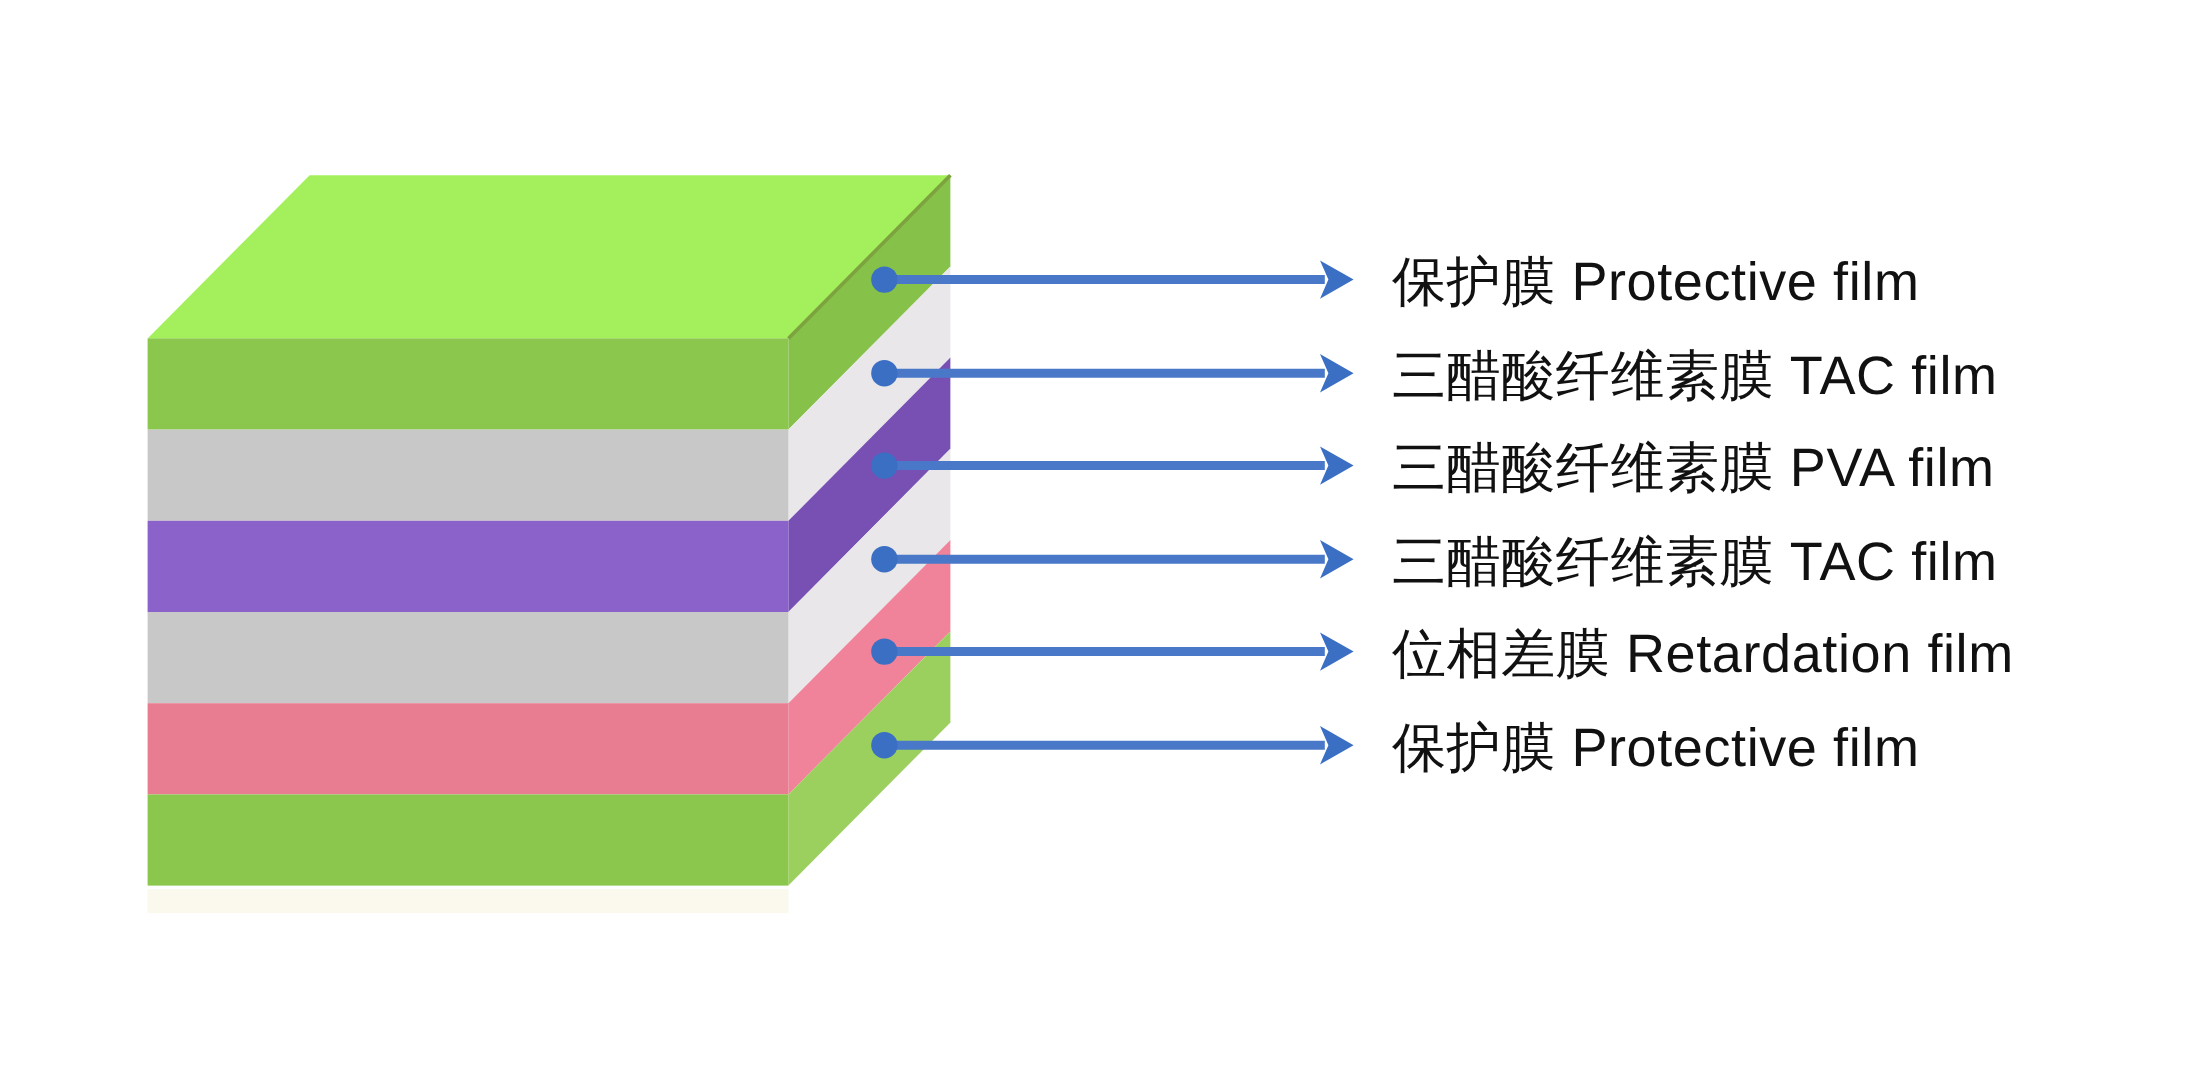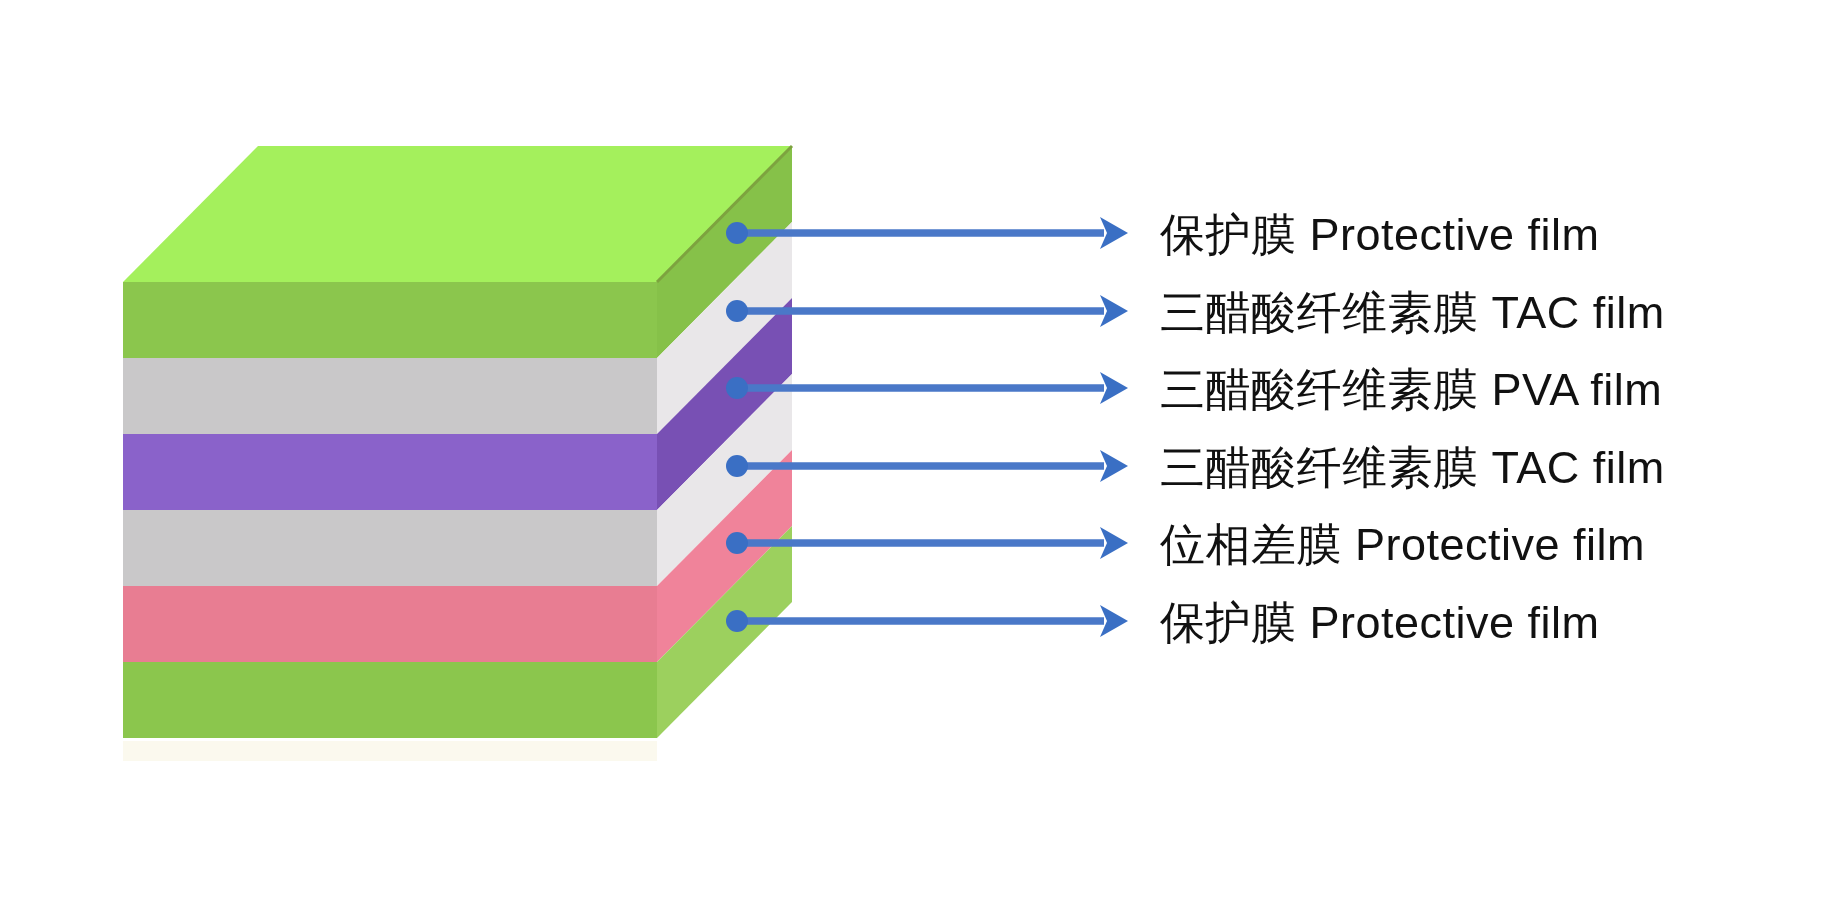--- a/index.html
+++ b/index.html
@@ -87,16 +87,16 @@
       <path d="M1100,450 L1128,466 L1100,482 L1107,466 Z"></path>
       <path d="M1100,527 L1128,543 L1100,559 L1107,543 Z"></path>
       <path d="M1100,605 L1128,621 L1100,637 L1107,621 Z"></path>
     </g>
   </svg>
 
   <div class="layer-label lbl-1" style="color: rgb(17, 17, 17);">保护膜 Protective film</div>
   <div class="layer-label lbl-2" style="color: rgb(17, 17, 17);">三醋酸纤维素膜 TAC film</div>
   <div class="layer-label lbl-3" style="color: rgb(17, 17, 17);">三醋酸纤维素膜 PVA film</div>
   <div class="layer-label lbl-4" style="color: rgb(17, 17, 17);">三醋酸纤维素膜 TAC film</div>
-  <div class="layer-label lbl-5" style="color: rgb(17, 17, 17);">位相差膜 Protective film</div>
+  <div class="layer-label lbl-5" style="color: rgb(17, 17, 17);">位相差膜 Retardation film</div>
   <div class="layer-label lbl-6" style="color: rgb(17, 17, 17);">保护膜 Protective film</div>
 
 </div>
 
 </body></html>

